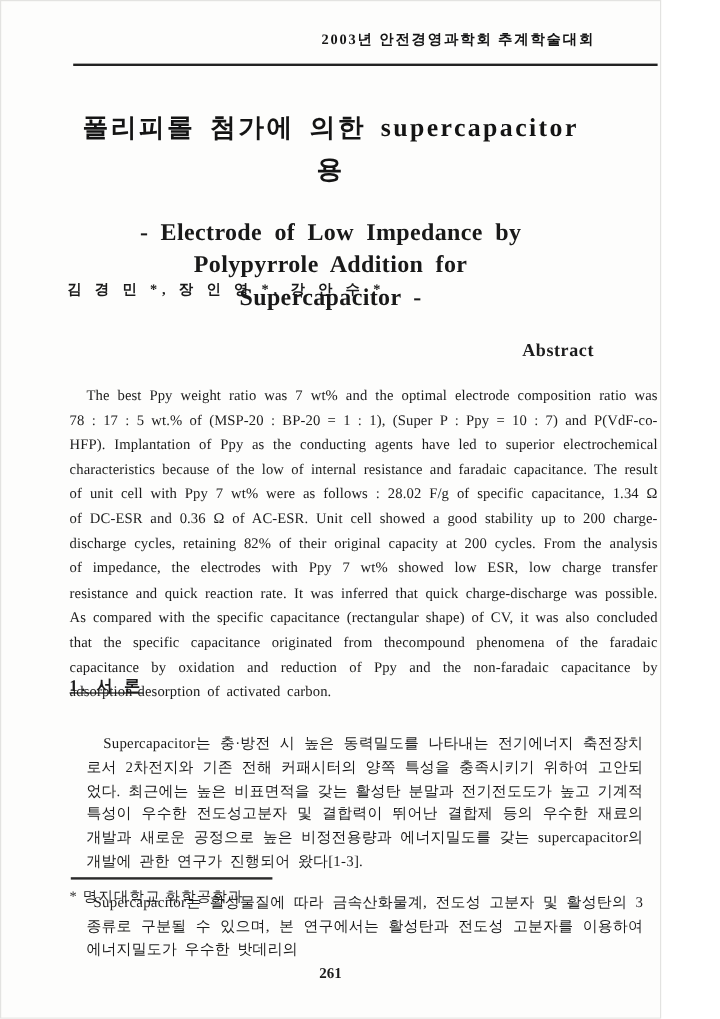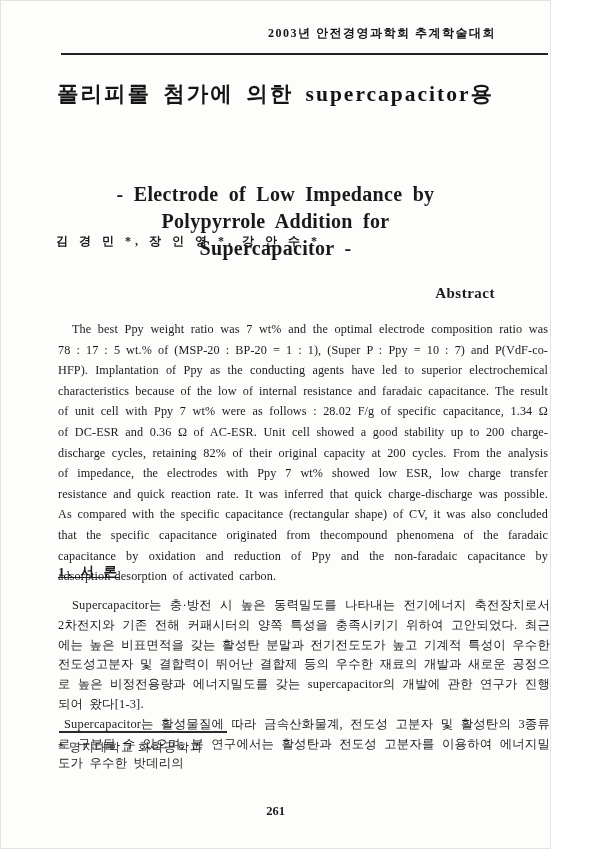--- a/index.html
+++ b/index.html
@@ -33,21 +33,21 @@
     left: 60px;
     width: 487px;
     height: 2px;
     background: #222222;
   }
   .title-ko {
     position: absolute;
     top: 76px;
     left: 55px;
     right: 55px;
-    margin: 0;
+    margin: 12px;
     text-align: center;
     font-size: 21.5px;
     font-weight: bold;
     letter-spacing: 2px;
     word-spacing: 5px;
     line-height: 35px;
     color: #141414;
   }
   .title-en {
     position: absolute;
@@ -109,21 +109,21 @@
     letter-spacing: 3px;
     text-decoration: underline;
   }
   .intro-block {
     position: absolute;
     top: 595px;
     left: 57px;
     width: 492px;
   }
   .intro-block p {
-    margin: 0;
+    margin: 14px;
     font-size: 12.4px;
     line-height: 19.8px;
     text-align: justify;
     word-spacing: 3px;
     letter-spacing: 0.2px;
     color: #1b1b1b;
   }
   .intro-p1 { text-indent: 14px; }
   .intro-p2 { text-indent: 6px; }
   .footnote-rule {

